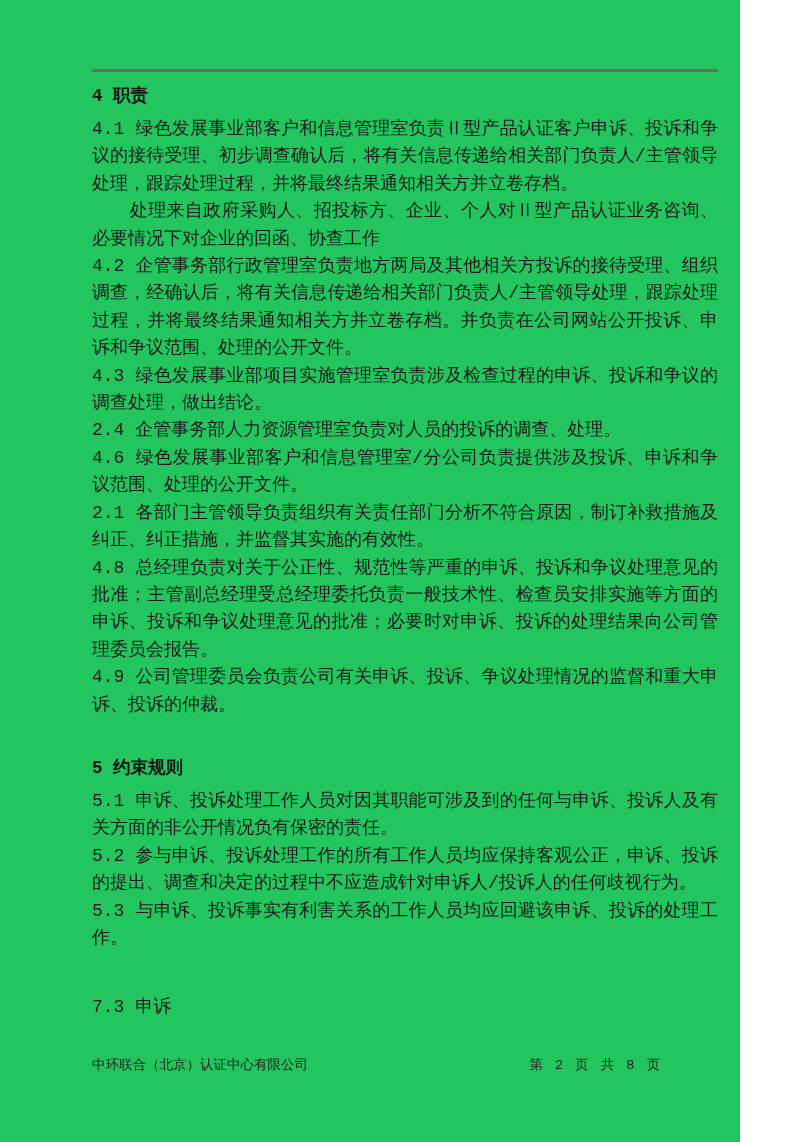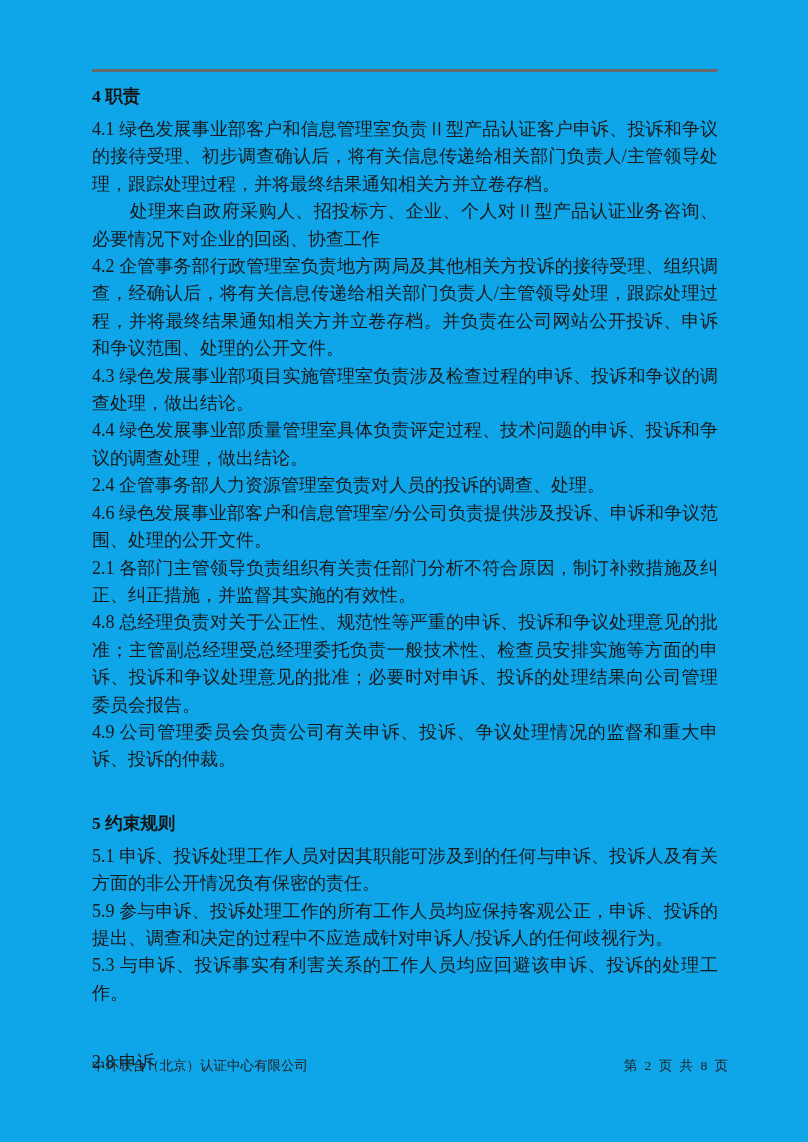--- a/index.html
+++ b/index.html
@@ -2,24 +2,24 @@
 <html lang="zh"><head>
 <meta charset="utf-8">
 <style>
   html, body {
     margin: 0;
     padding: 0;
     background: #ffffff;
   }
   .page {
     position: relative;
-    width: 808px;
+    width: 740px;
     height: 1142px;
-    background: #0ea5e9;
-    font-family: Liberation Serif, serif;
+    background: #22c55e;
+    font-family: Liberation Mono, monospace;
     color: #1a1a1a;
     overflow: hidden;
   }
   .content {
     position: absolute;
     left: 92px;
     top: 69px;
     width: 626px;
   }
   .rule {
@@ -78,37 +78,36 @@
   <div class="content">
 
     <div class="rule"></div>
 
     <section>
       <h2 class="sec-heading">4 职责</h2>
       <p class="para">4.1 绿色发展事业部客户和信息管理室负责Ⅱ型产品认证客户申诉、投诉和争议的接待受理、初步调查确认后，将有关信息传递给相关部门负责人/主管领导处理，跟踪处理过程，并将最终结果通知相关方并立卷存档。</p>
       <p class="para indent">处理来自政府采购人、招投标方、企业、个人对Ⅱ型产品认证业务咨询、必要情况下对企业的回函、协查工作</p>
       <p class="para">4.2 企管事务部行政管理室负责地方两局及其他相关方投诉的接待受理、组织调查，经确认后，将有关信息传递给相关部门负责人/主管领导处理，跟踪处理过程，并将最终结果通知相关方并立卷存档。并负责在公司网站公开投诉、申诉和争议范围、处理的公开文件。</p>
       <p class="para">4.3 绿色发展事业部项目实施管理室负责涉及检查过程的申诉、投诉和争议的调查处理，做出结论。</p>
-      <p class="para">4.4 绿色发展事业部质量管理室具体负责评定过程、技术问题的申诉、投诉和争议的调查处理，做出结论。</p>
       <p class="para">2.4 企管事务部人力资源管理室负责对人员的投诉的调查、处理。</p>
       <p class="para">4.6 绿色发展事业部客户和信息管理室/分公司负责提供涉及投诉、申诉和争议范围、处理的公开文件。</p>
       <p class="para">2.1 各部门主管领导负责组织有关责任部门分析不符合原因，制订补救措施及纠正、纠正措施，并监督其实施的有效性。</p>
       <p class="para">4.8 总经理负责对关于公正性、规范性等严重的申诉、投诉和争议处理意见的批准；主管副总经理受总经理委托负责一般技术性、检查员安排实施等方面的申诉、投诉和争议处理意见的批准；必要时对申诉、投诉的处理结果向公司管理委员会报告。</p>
       <p class="para">4.9 公司管理委员会负责公司有关申诉、投诉、争议处理情况的监督和重大申诉、投诉的仲裁。</p>
     </section>
 
     <section class="section-5">
       <h2 class="sec-heading">5 约束规则</h2>
       <p class="para">5.1 申诉、投诉处理工作人员对因其职能可涉及到的任何与申诉、投诉人及有关方面的非公开情况负有保密的责任。</p>
-      <p class="para">5.9 参与申诉、投诉处理工作的所有工作人员均应保持客观公正，申诉、投诉的提出、调查和决定的过程中不应造成针对申诉人/投诉人的任何歧视行为。</p>
+      <p class="para">5.2 参与申诉、投诉处理工作的所有工作人员均应保持客观公正，申诉、投诉的提出、调查和决定的过程中不应造成针对申诉人/投诉人的任何歧视行为。</p>
       <p class="para">5.3 与申诉、投诉事实有利害关系的工作人员均应回避该申诉、投诉的处理工作。</p>
     </section>
 
     <section class="section-6">
-      <p class="para">2.8 申诉</p>
+      <p class="para">7.3 申诉</p>
     </section>
 
   </div>
 
   <div class="footer">
     <span>中环联合（北京）认证中心有限公司</span>
     <span class="page-num">第 2 页 共 8 页</span>
   </div>
 </div>
 

